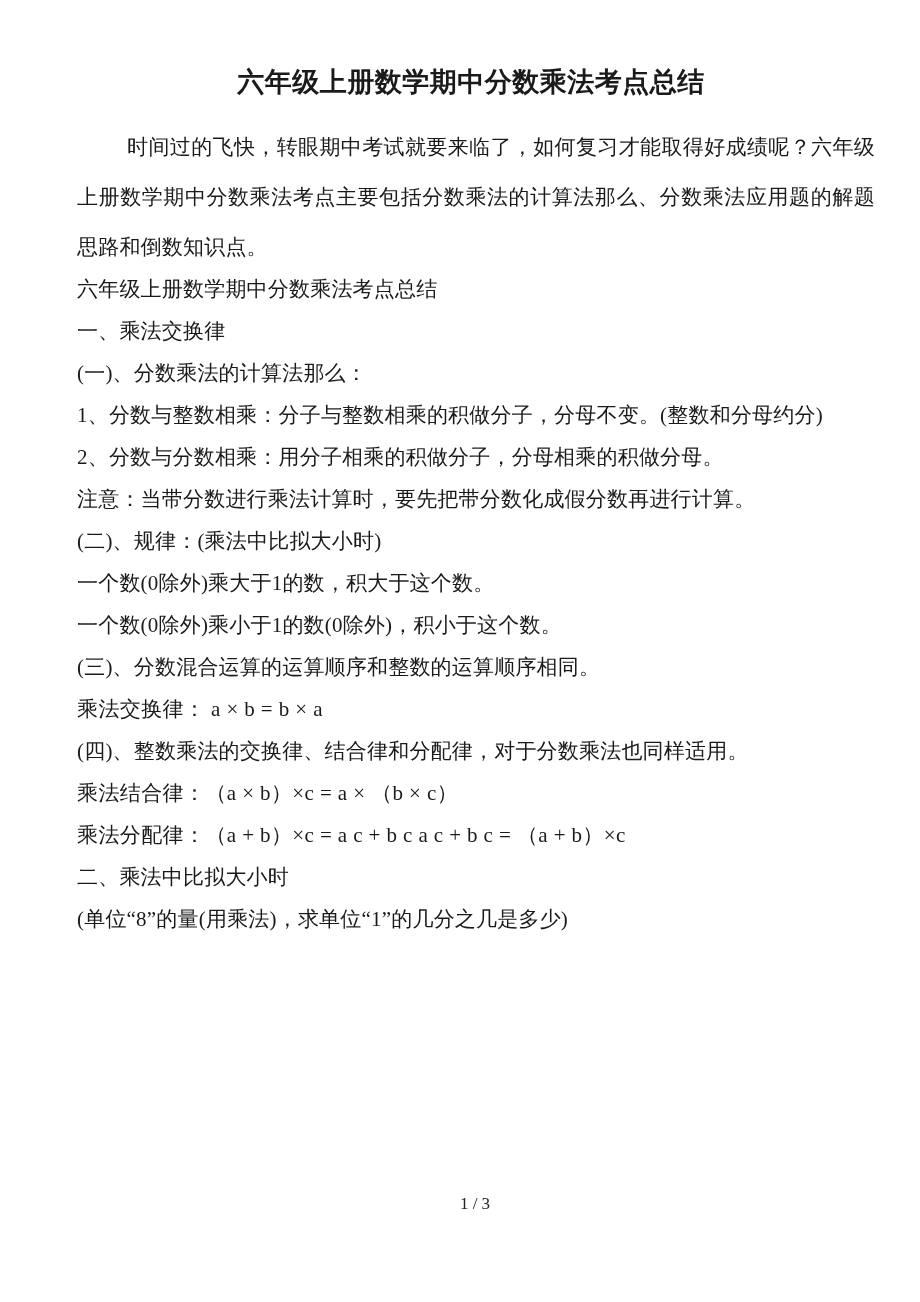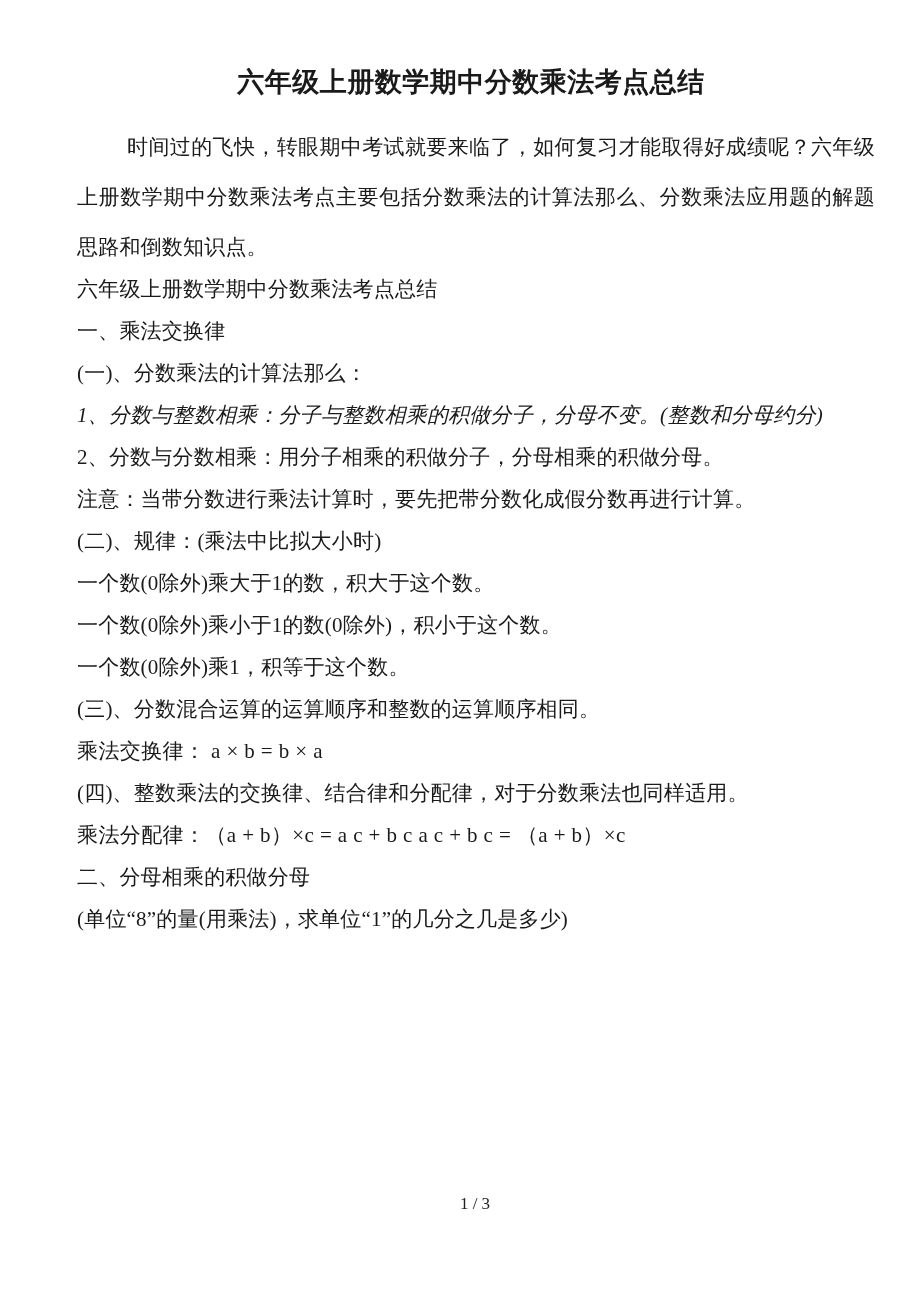--- a/index.html
+++ b/index.html
@@ -65,21 +65,20 @@
     line-height: 42px;
     white-space: pre-wrap;
     letter-spacing: 0.2px;
     min-height: 42px;
   }
   
   .line.wrap {
     white-space: normal;
     text-align: justify;
     text-justify: inter-ideograph;
-    font-style: italic;
   }
   
   .line.formula {
     letter-spacing: 0.4px;
   }
 
   
   .footer {
     position: absolute;
     left: 4px;
@@ -103,24 +102,24 @@
   <div class="body-block">
     <div class="line">六年级上册数学期中分数乘法考点总结</div>
     <div class="line">一、乘法交换律</div>
     <div class="line">(一)、分数乘法的计算法那么：</div>
     <div class="line wrap">1、分数与整数相乘：分子与整数相乘的积做分子，分母不变。(整数和分母约分)</div>
     <div class="line">2、分数与分数相乘：用分子相乘的积做分子，分母相乘的积做分母。</div>
     <div class="line">注意：当带分数进行乘法计算时，要先把带分数化成假分数再进行计算。</div>
     <div class="line">(二)、规律：(乘法中比拟大小时)</div>
     <div class="line">一个数(0除外)乘大于1的数，积大于这个数。</div>
     <div class="line">一个数(0除外)乘小于1的数(0除外)，积小于这个数。</div>
-    <div class="line">一个数(0除外)乘1，积等于这个数。</div>
     <div class="line">(三)、分数混合运算的运算顺序和整数的运算顺序相同。</div>
     <div class="line formula">乘法交换律： a × b = b × a</div>
     <div class="line">(四)、整数乘法的交换律、结合律和分配律，对于分数乘法也同样适用。</div>
+    <div class="line formula">乘法结合律：（a × b）×c = a × （b × c）</div>
     <div class="line formula">乘法分配律：（a + b）×c = a c + b c a c + b c = （a + b）×c</div>
-    <div class="line">二、分母相乘的积做分母</div>
+    <div class="line">二、乘法中比拟大小时</div>
     <div class="line">(单位“8”的量(用乘法)，求单位“1”的几分之几是多少)</div>
   </div>
 
   <div class="footer">1 / 3</div>
 
 </div>
 
 </body></html>

